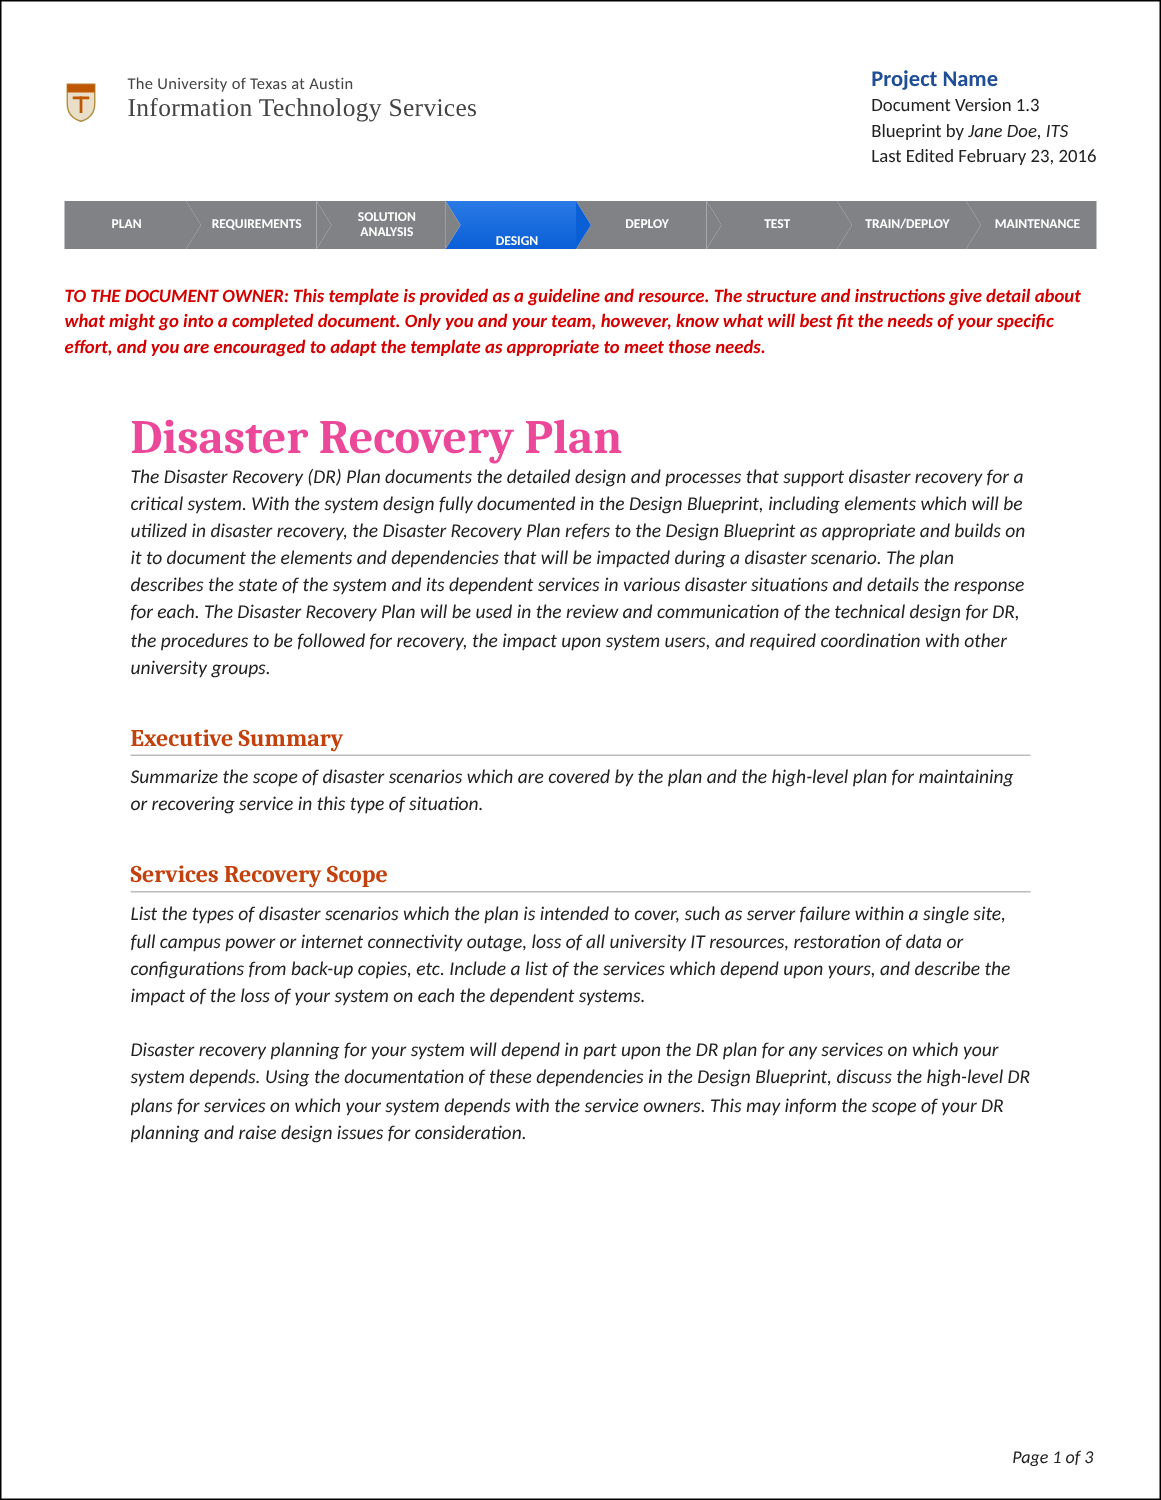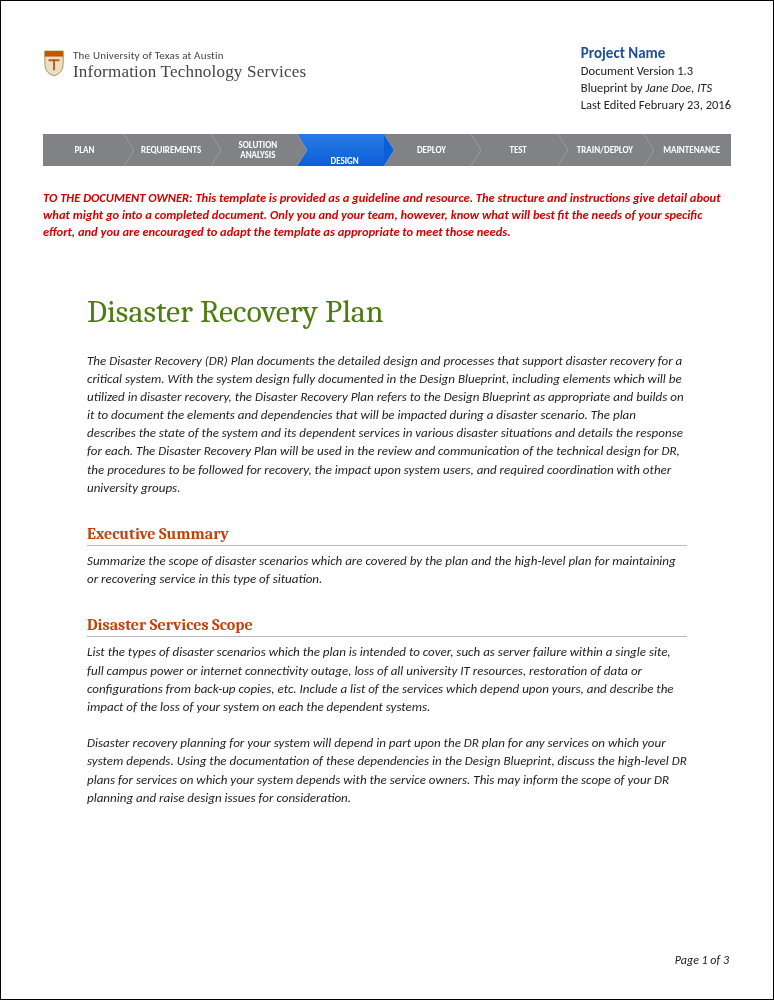--- a/index.html
+++ b/index.html
@@ -16,22 +16,22 @@
     padding: 42px 42px 0 42px;
   }
   .header-row {
     display: flex;
     justify-content: space-between;
     align-items: flex-start;
     margin-bottom: 20px;
   }
   .logo-block {
     display: flex;
-    align-items: flex-start;
-    gap: 8px;
+    align-items: flex-end;
+    gap: 20px;
     padding-top: 6px;
   }
   .shield {
     width: 22px;
     height: 28px;
     flex-shrink: 0;
   }
   .org-text .line1 {
     font-size: 11px;
     color: #444;
@@ -103,31 +103,30 @@
   }
   .step:first-child::before { display: none; }
   .step:last-child::after { display: none; }
 
   .owner-note {
     color: #d40000;
     font-weight: 700;
     font-style: italic;
     font-size: 12.5px;
     line-height: 1.35;
-    margin-bottom: 52px;
+    margin-bottom: 32px;
   }
   .content {
     padding: 0 44px;
   }
   h1.title {
-    color: #4d7c0f;
+    color: #ec4899;
     font-family: Cambria, Georgia, serif;
-    font-weight: 400;
+    font-weight: 700;
     font-size: 32px;
-    margin-bottom: 22px;
   }
   .intro, .body-p {
     font-style: italic;
     font-size: 13px;
     line-height: 1.4;
     color: #222;
     margin-bottom: 18px;
   }
   h2.section {
     color: #c2410c;
@@ -136,21 +135,21 @@
     font-size: 16px;
     margin-top: 28px;
     margin-bottom: 2px;
   }
   .underline {
     border-bottom: 1px solid #bbb;
     margin-bottom: 6px;
   }
   .footer {
     position: absolute;
-    bottom: 32px;
+    bottom: 20px;
     right: 44px;
     font-style: italic;
     font-size: 12px;
   }
 </style>
 </head>
 <body>
 
 <div class="page">
 
@@ -209,21 +208,21 @@
 
   <div class="content">
     <h1 class="title">Disaster Recovery Plan</h1>
 
     <p class="intro">The Disaster Recovery (DR) Plan documents the detailed design and processes that support disaster recovery for a critical system.  With the system design fully documented in the Design Blueprint, including elements which will be utilized in disaster recovery, the Disaster Recovery Plan refers to the Design Blueprint as appropriate and builds on it to document the elements and dependencies that will be impacted during a disaster scenario.  The plan describes the state of the system and its dependent services in various disaster situations and details the response for each.  The Disaster Recovery Plan will be used in the review and communication of the technical design for DR, the procedures to be followed for recovery, the impact upon system users, and required coordination with other university groups.</p>
 
     <h2 class="section">Executive Summary</h2>
     <div class="underline"></div>
     <p class="body-p">Summarize the scope of disaster scenarios which are covered by the plan and the high-level plan for maintaining or recovering service in this type of situation.</p>
 
-    <h2 class="section">Disaster Services Scope</h2>
+    <h2 class="section">Services Recovery Scope</h2>
     <div class="underline"></div>
     <p class="body-p">List the types of disaster scenarios which the plan is intended to cover, such as server failure within a single site, full campus power or internet connectivity outage, loss of all university IT resources, restoration of data or configurations from back-up copies, etc.  Include a list of the services which depend upon yours, and describe the impact of the loss of your system on each the dependent systems.</p>
     <p class="body-p">Disaster recovery planning for your system will depend in part upon the DR plan for any services on which your system depends.  Using the documentation of these dependencies in the Design Blueprint, discuss the high-level DR plans for services on which your system depends with the service owners.  This may inform the scope of your DR planning and raise design issues for consideration.</p>
   </div>
 
 </div>
 
 <div class="footer">Page 1 of 3</div>
 
 </body></html>

